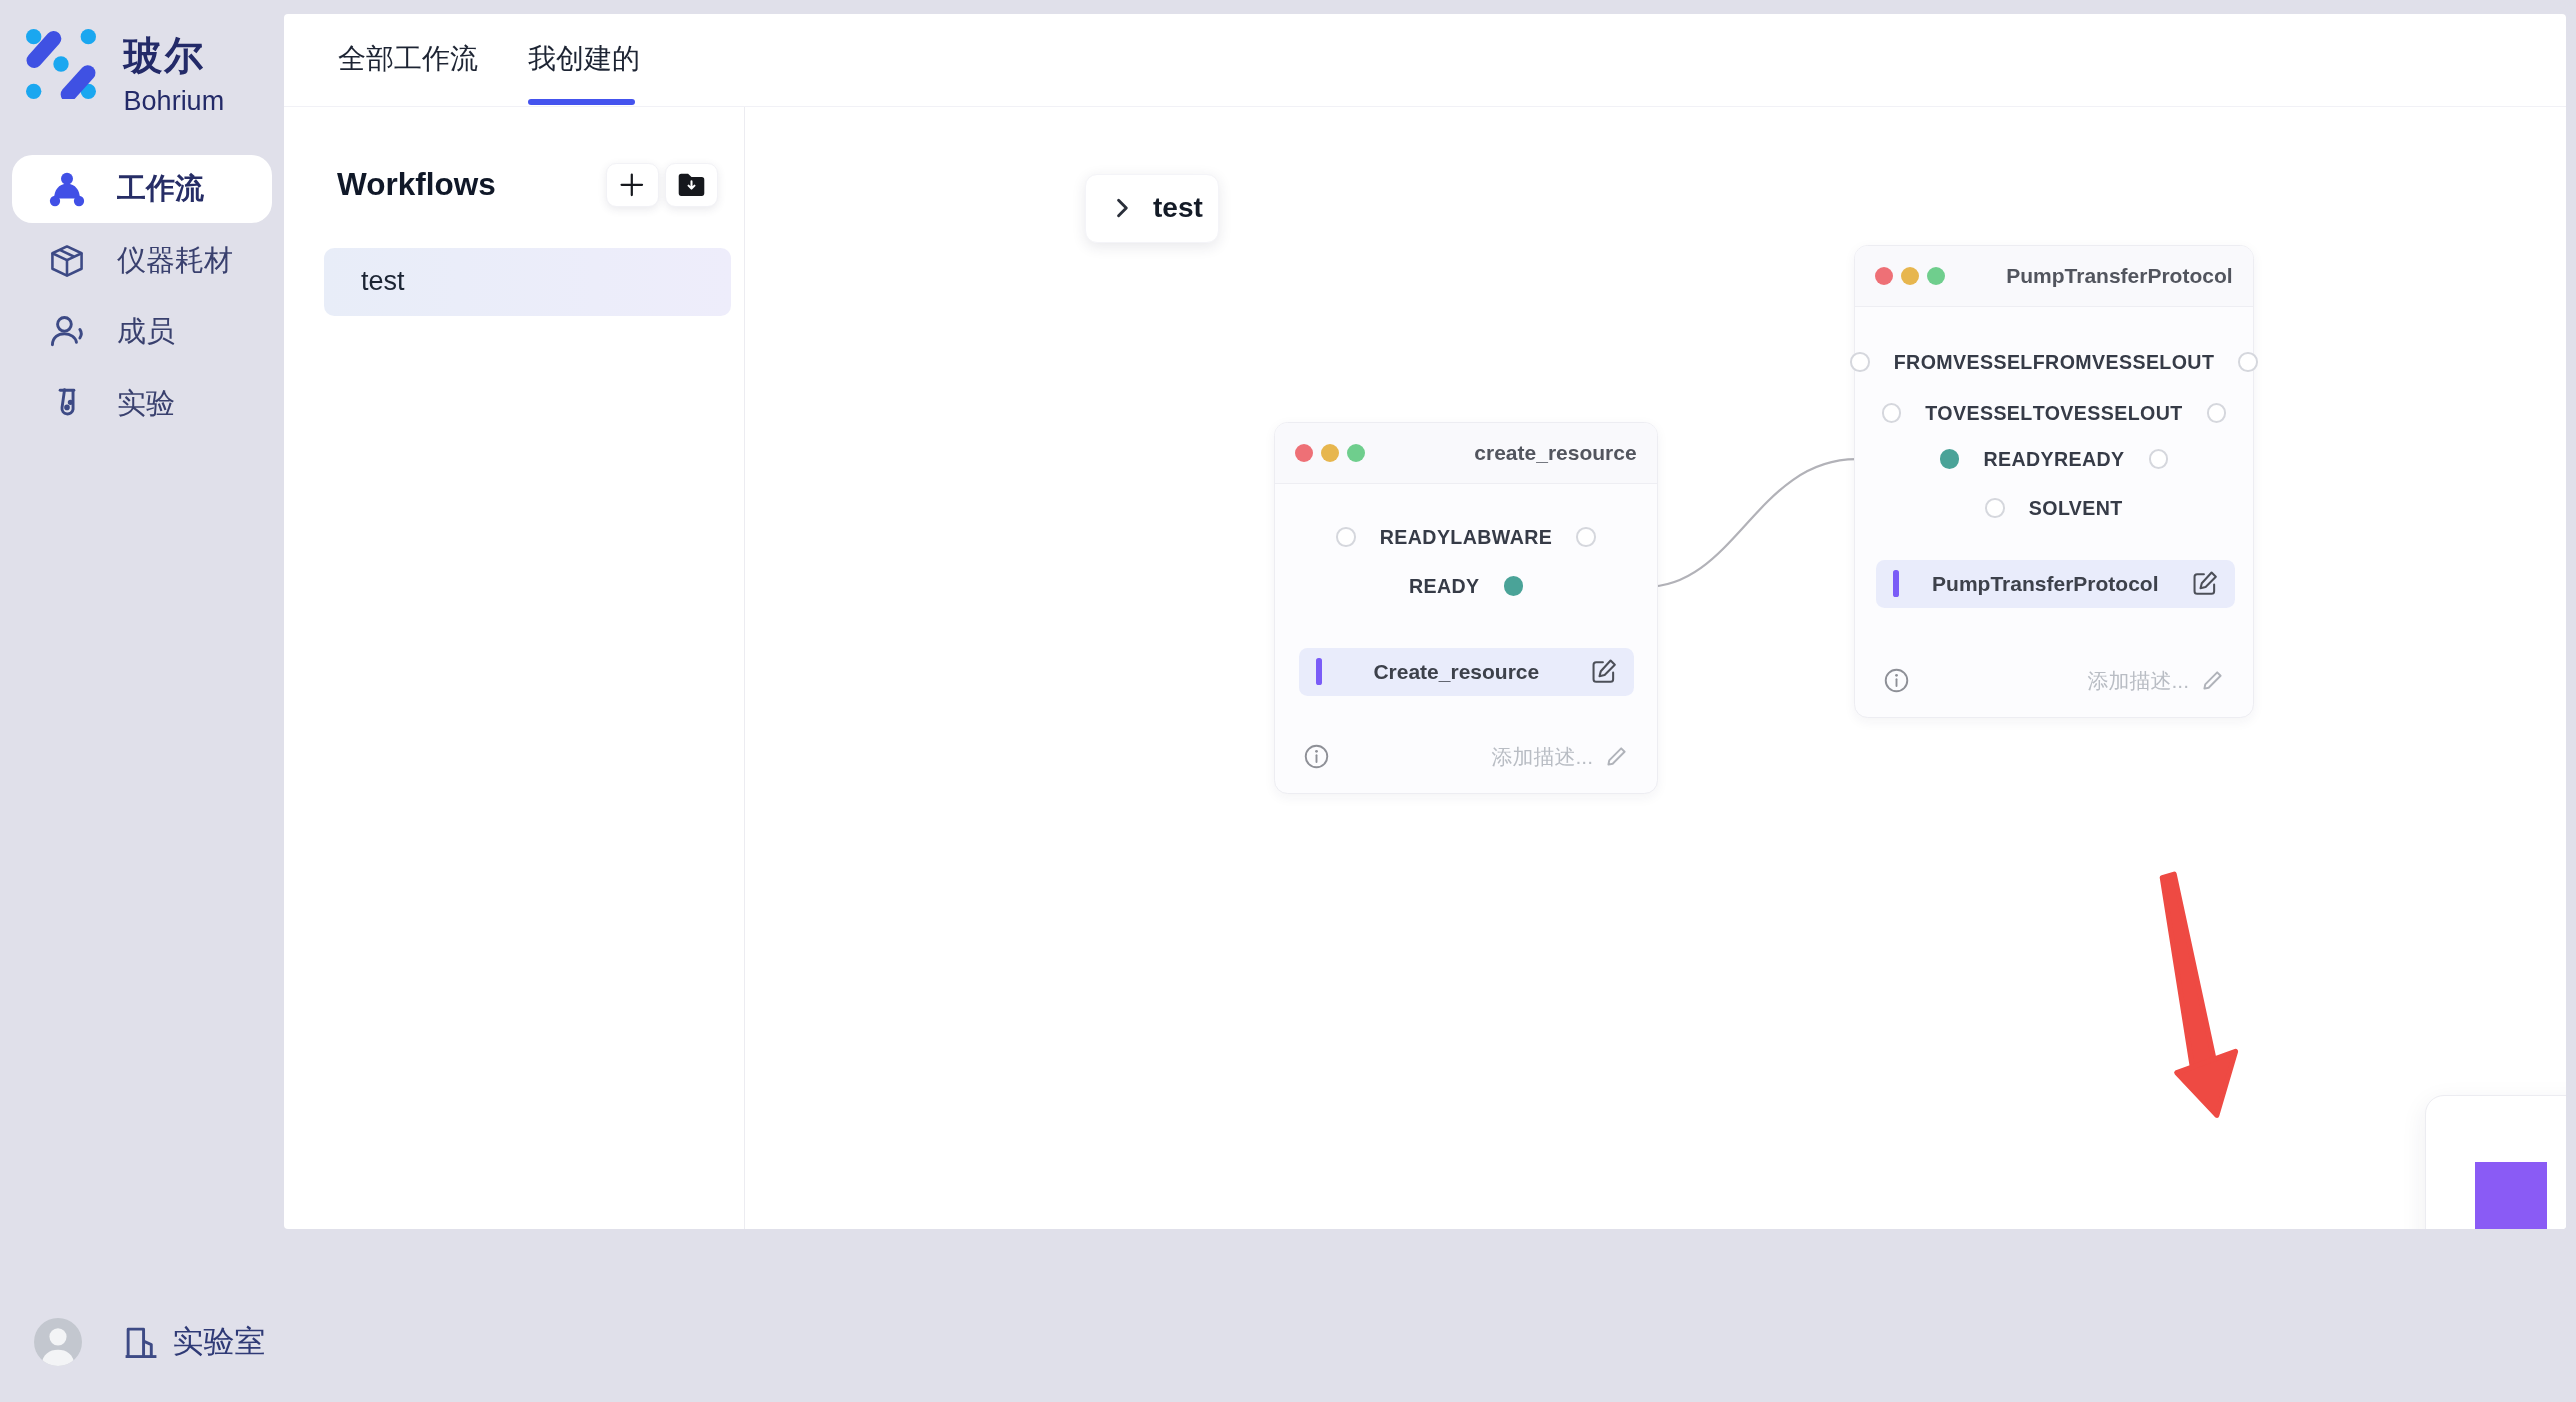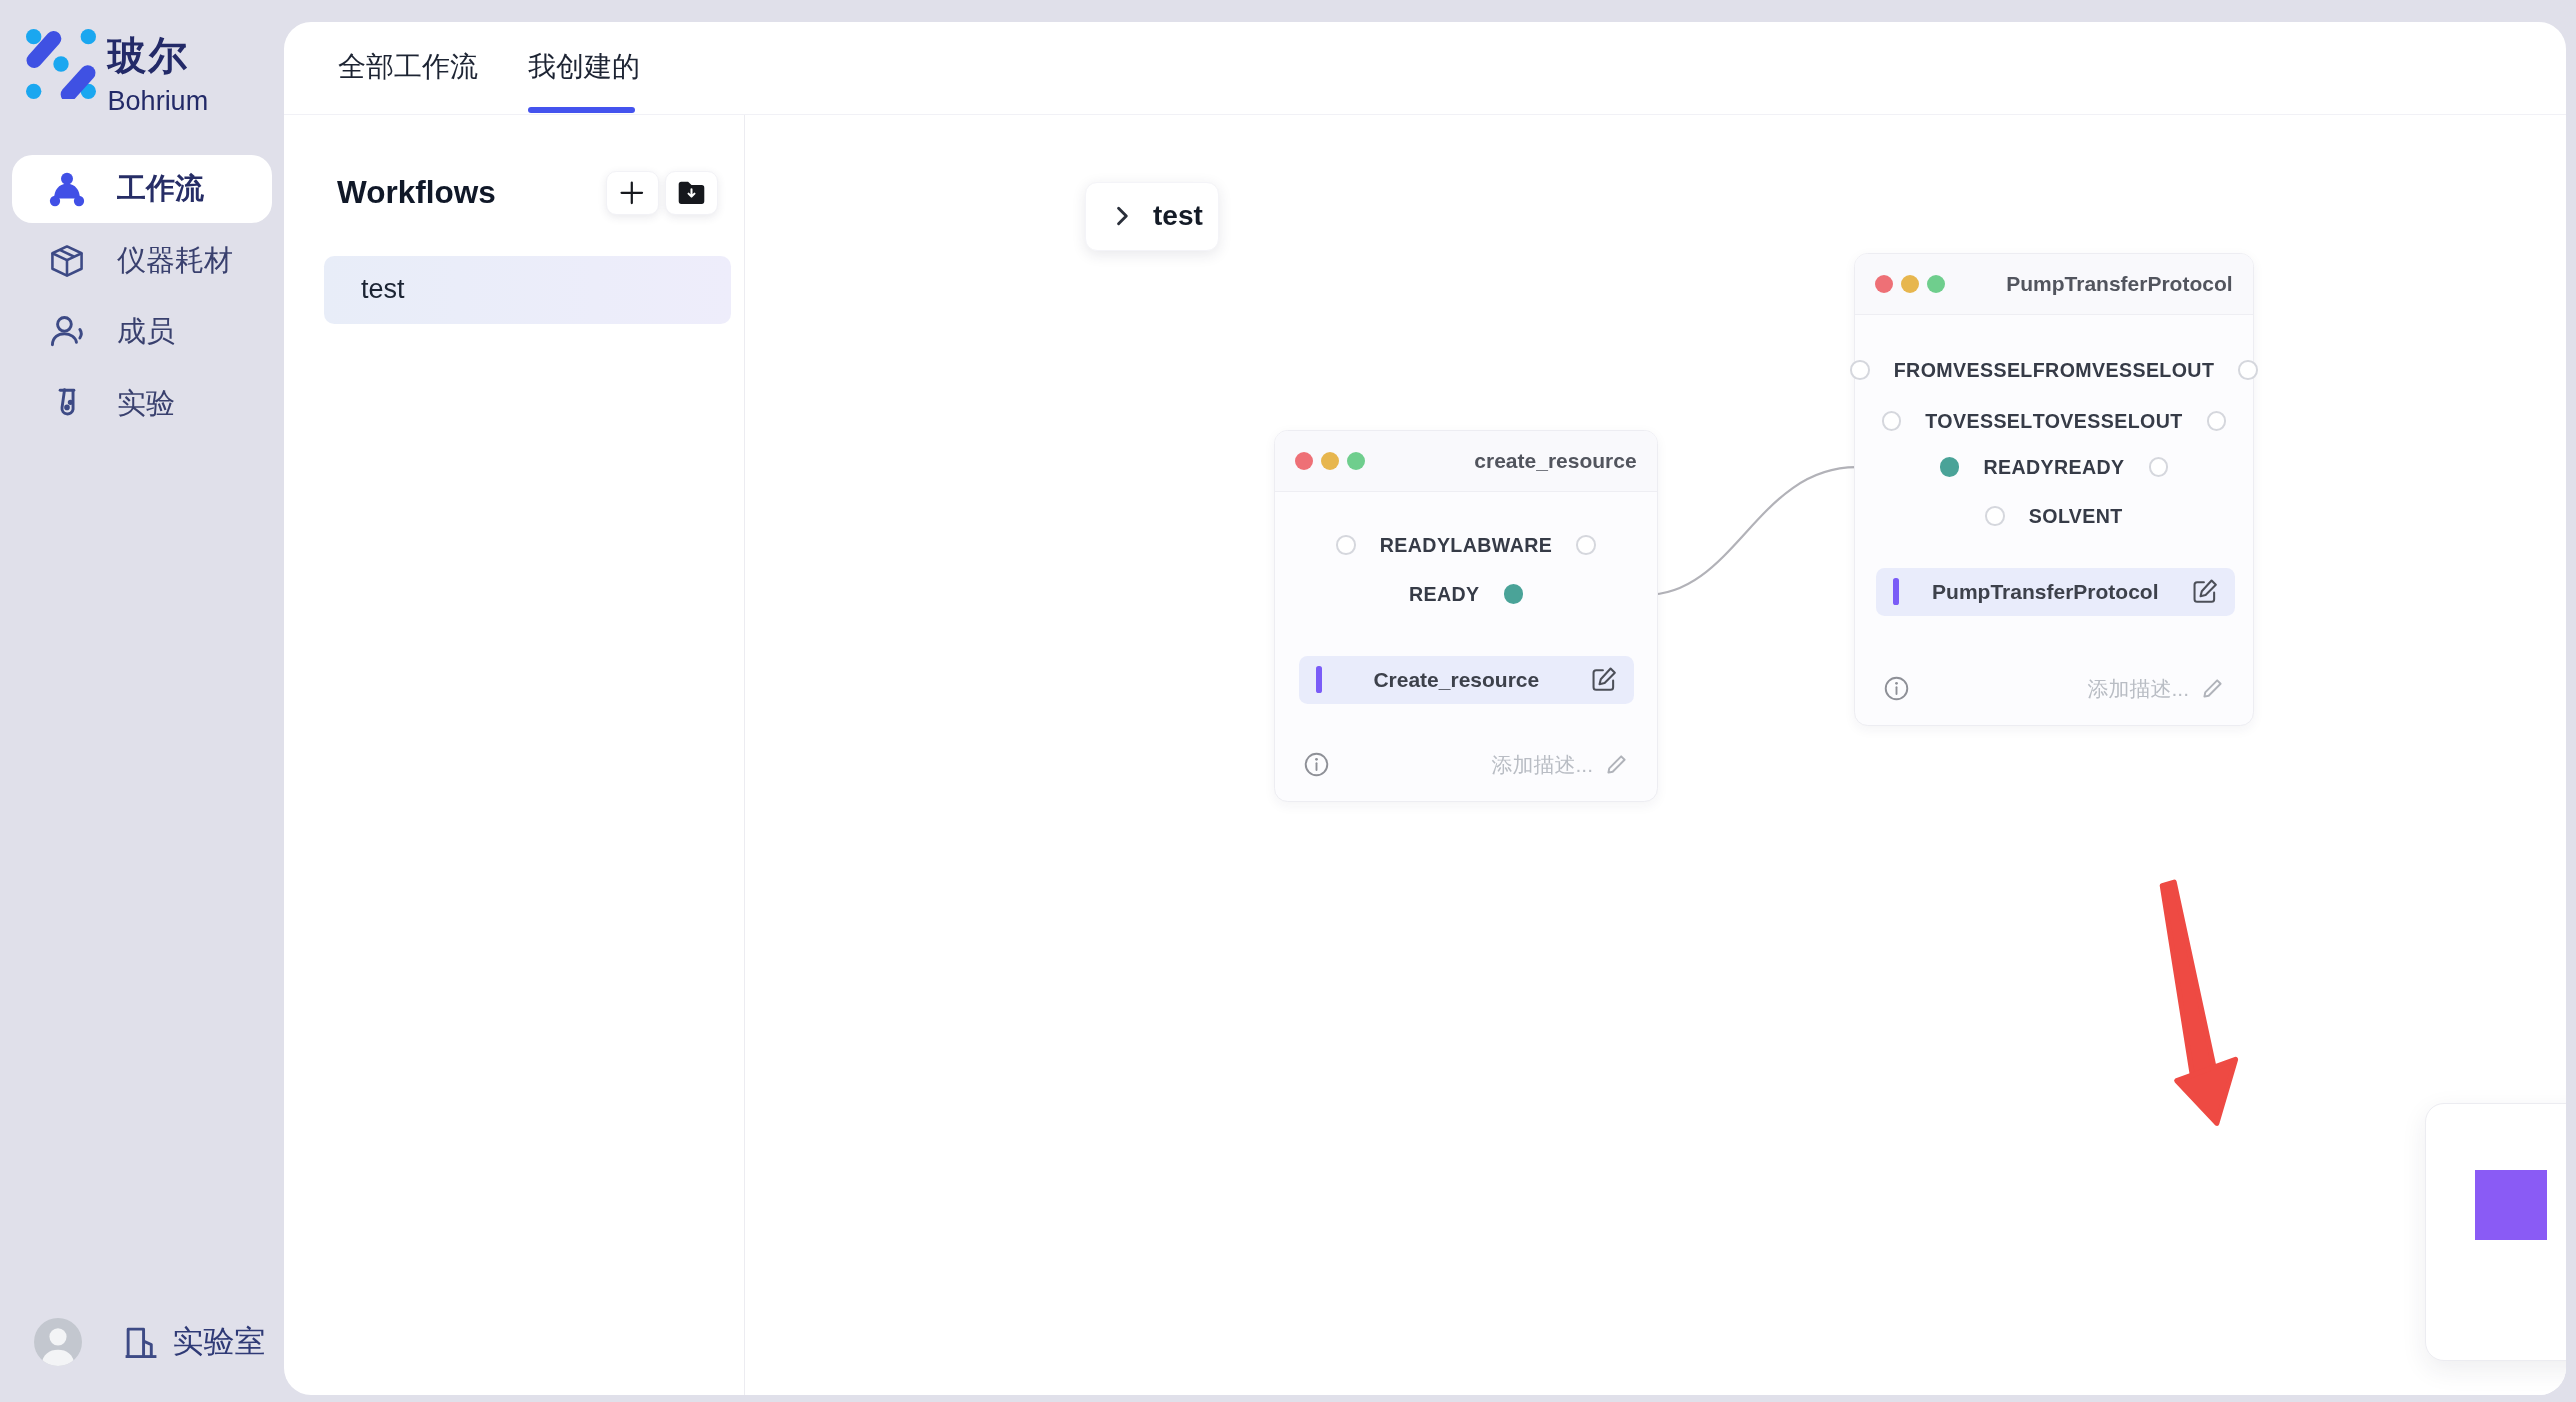--- a/index.html
+++ b/index.html
@@ -8,39 +8,39 @@
     font-family:"Liberation Sans","DejaVu Sans",sans-serif;
     background:#e0e0ea;
     position:relative;
     overflow:hidden;
     color:#1d2433;
   }
   svg { display:block; }
 
   
   .sidebar { position:absolute; left:0; top:0; width:284px; height:1402px; }
-  .logo-row { position:absolute; left:25.6px; top:29px; display:flex; align-items:flex-start; gap:12px; }
+  .logo-row { position:absolute; left:25.6px; top:29px; display:flex; align-items:flex-start; gap:28px; }
   .logo-mark { width:70px; height:70px; }
   .logo-text .t1 { font-size:39px; font-weight:700; color:#232a68; letter-spacing:1.7px; }
   .logo-text .t2 { font-size:27px; font-weight:400; color:#232a68; margin-top:3.4px; }
   .menu { position:absolute; left:0; top:152px; width:284px; }
   .menu-item { position:relative; height:68px; margin:3.4px 12px; display:flex; align-items:center; gap:32px;
     padding-left:37px; border-radius:20.4px; font-size:29px; color:#39406e; cursor:pointer; }
   .menu-item .mi-icon { width:36px; height:36px; color:#3d4a85; flex:0 0 auto; }
   .menu-item.active { background:#ffffff; font-weight:700; color:#262d66; }
   .menu-item.active .mi-icon { color:#4150e6; }
   .side-footer { position:absolute; left:0; bottom:36px; width:284px; display:flex; align-items:center; }
   .avatar { width:48px; height:48px; border-radius:50%; background:#c3c7cf; margin-left:34px; position:relative; overflow:hidden; }
   .avatar svg { position:absolute; left:0; top:0; }
   .lab { display:flex; align-items:center; gap:13.6px; margin-left:41px; color:#2f3a76; font-size:31px; }
   .lab .mi-icon { width:36px; height:36px; color:#3d4a85; }
 
   
-  .main { position:absolute; left:284px; top:13.6px; width:2282px; height:1373px;
-    background:#ffffff; border-radius:27px; overflow:hidden;margin-top:8px; }
+  .main { position:absolute; left:284px; top:13.6px; width:2282px; height:1215px;
+    background:#ffffff; border-radius:4px; overflow:hidden; }
   .tabs-row { position:absolute; left:0; top:0; width:100%; height:93px; border-bottom:1.7px solid #f1f1f6; }
   .tab { position:absolute; top:0; height:91px; display:flex; align-items:center; font-size:28px; color:#1d2433; cursor:pointer; }
   .tab.t0 { left:54px; }
   .tab.t1 { left:244px; font-weight:400; }
   .tab-underline { position:absolute; left:244px; top:85px; width:107px; height:6px; border-radius:3.4px; background:#4453ee; }
 
   
   .wf-panel { position:absolute; left:0; top:93px; width:461px; height:1280px; border-right:1.7px solid #ececf1; }
   .wf-head { position:absolute; left:53px; right:25.6px; top:56px; display:flex; align-items:center; }
   .wf-title { font-size:31.5px; font-weight:700; color:#101828; }

